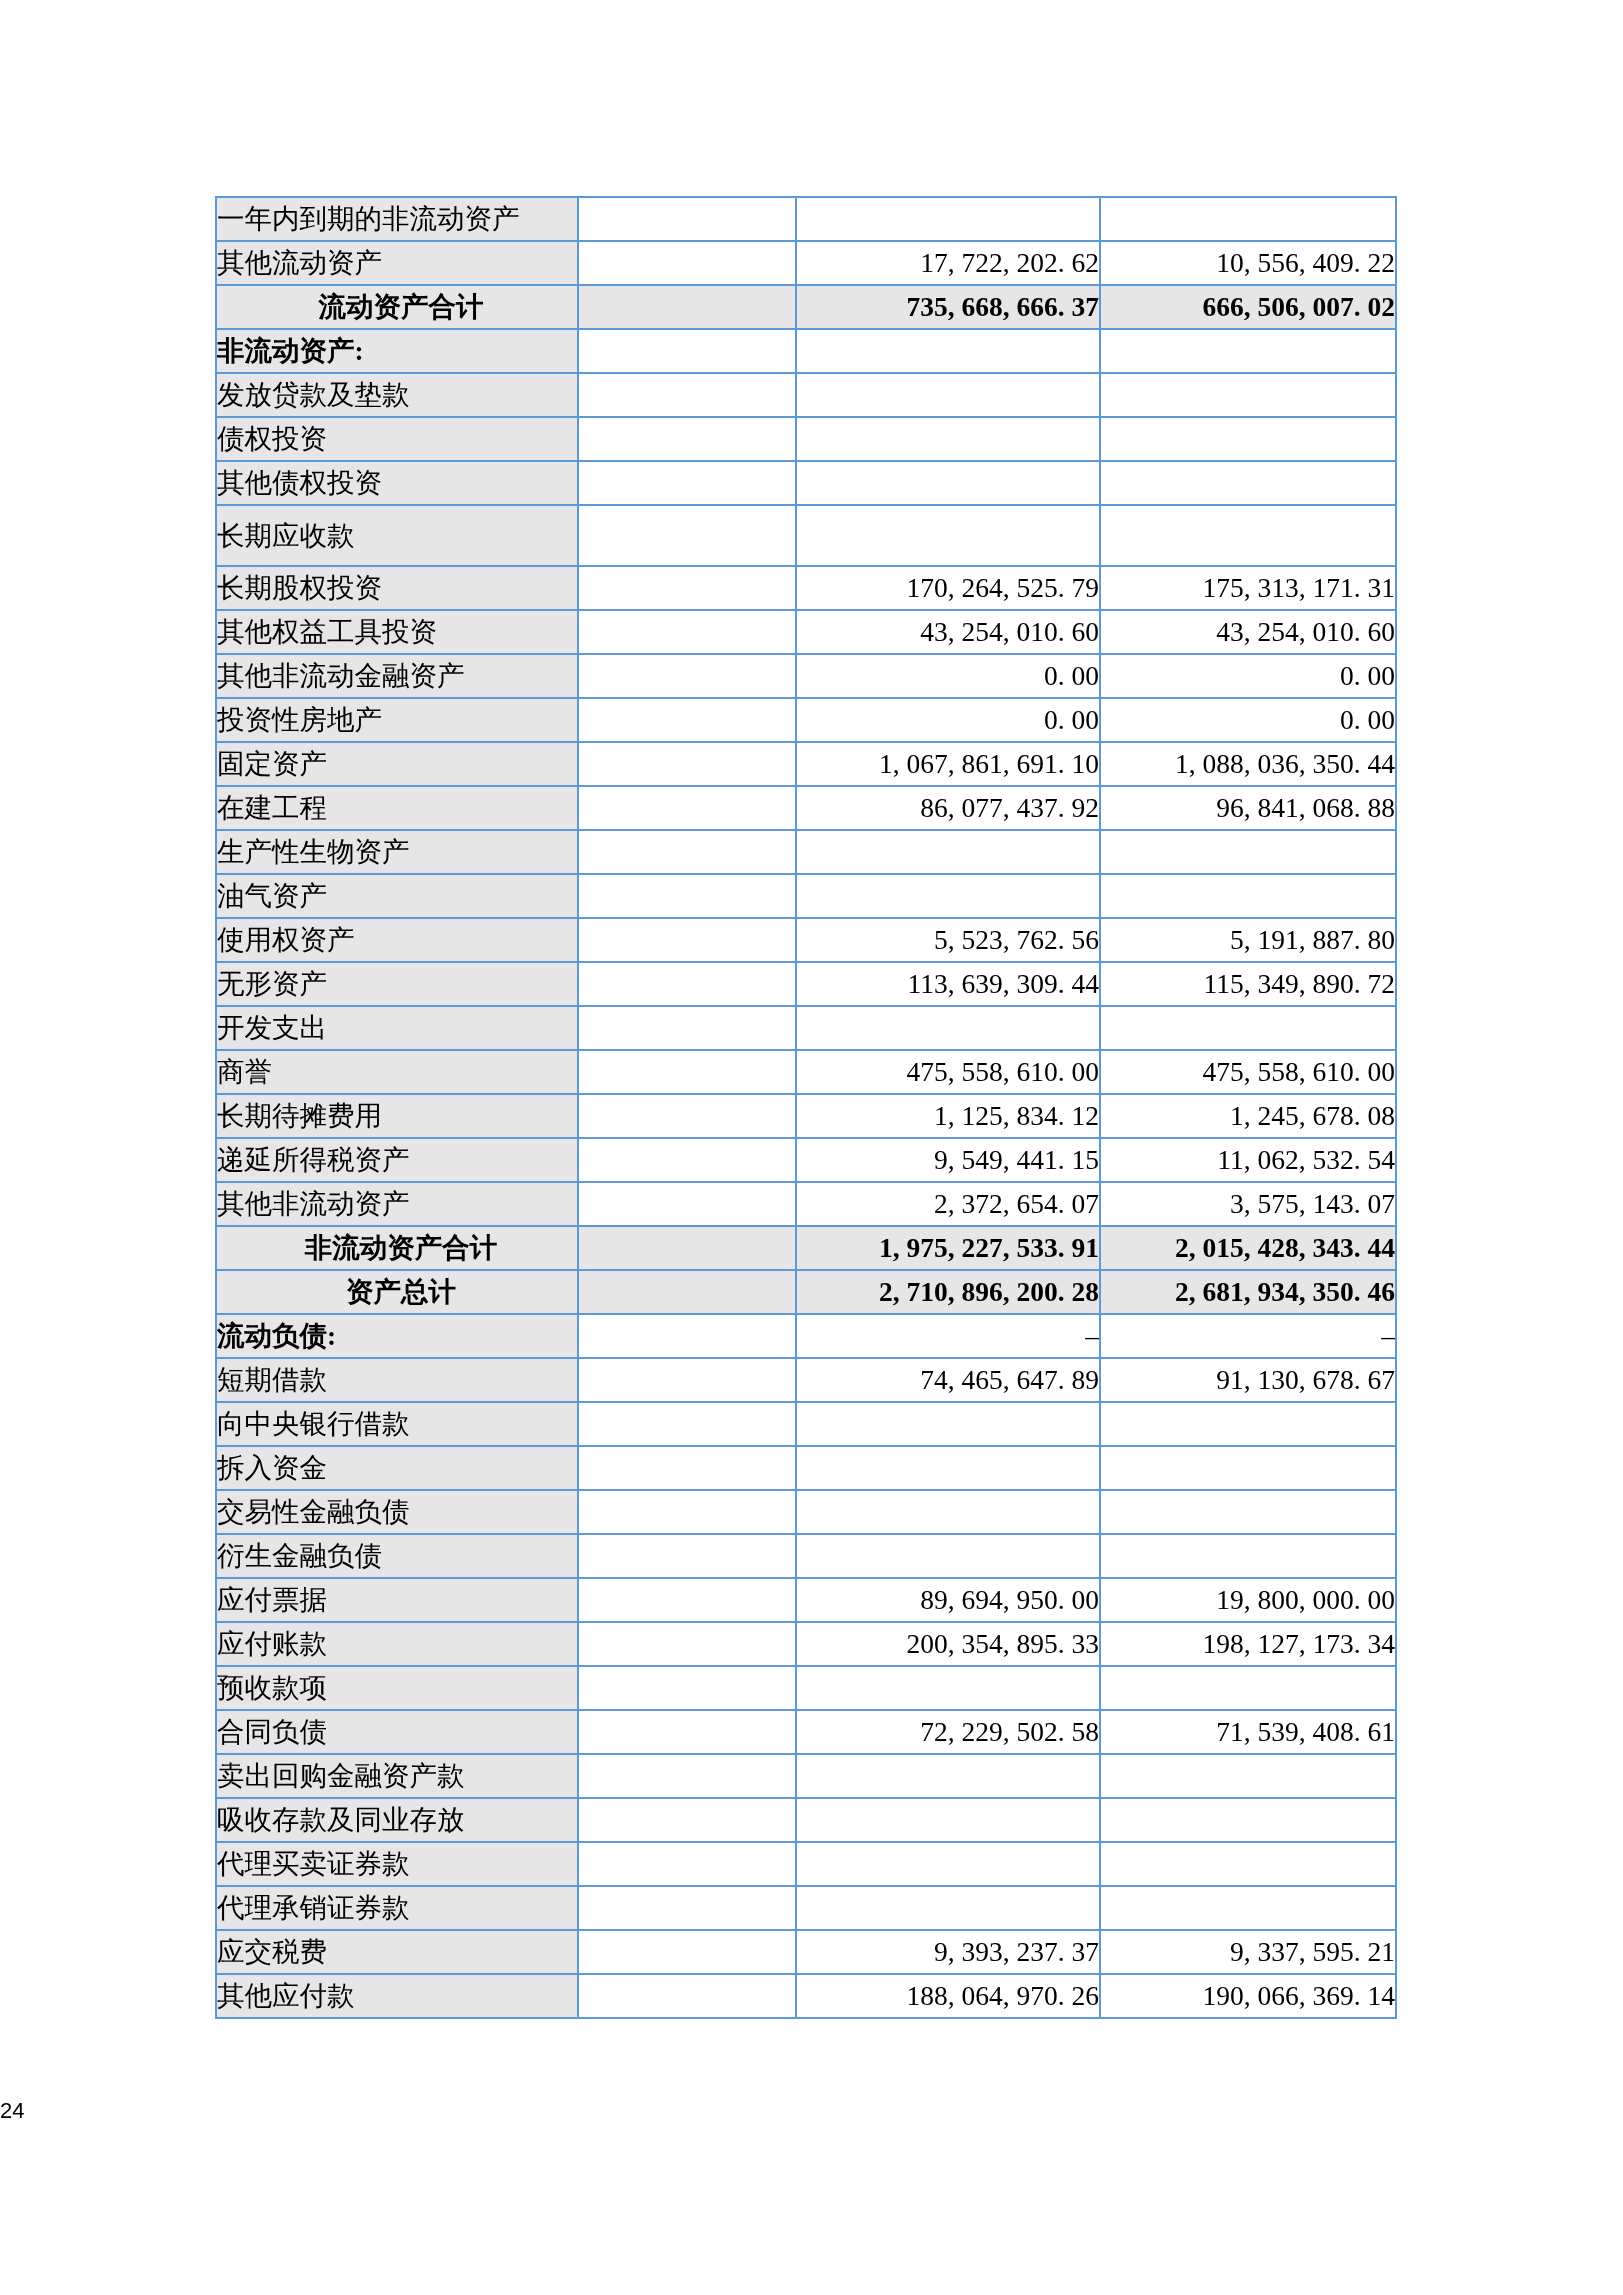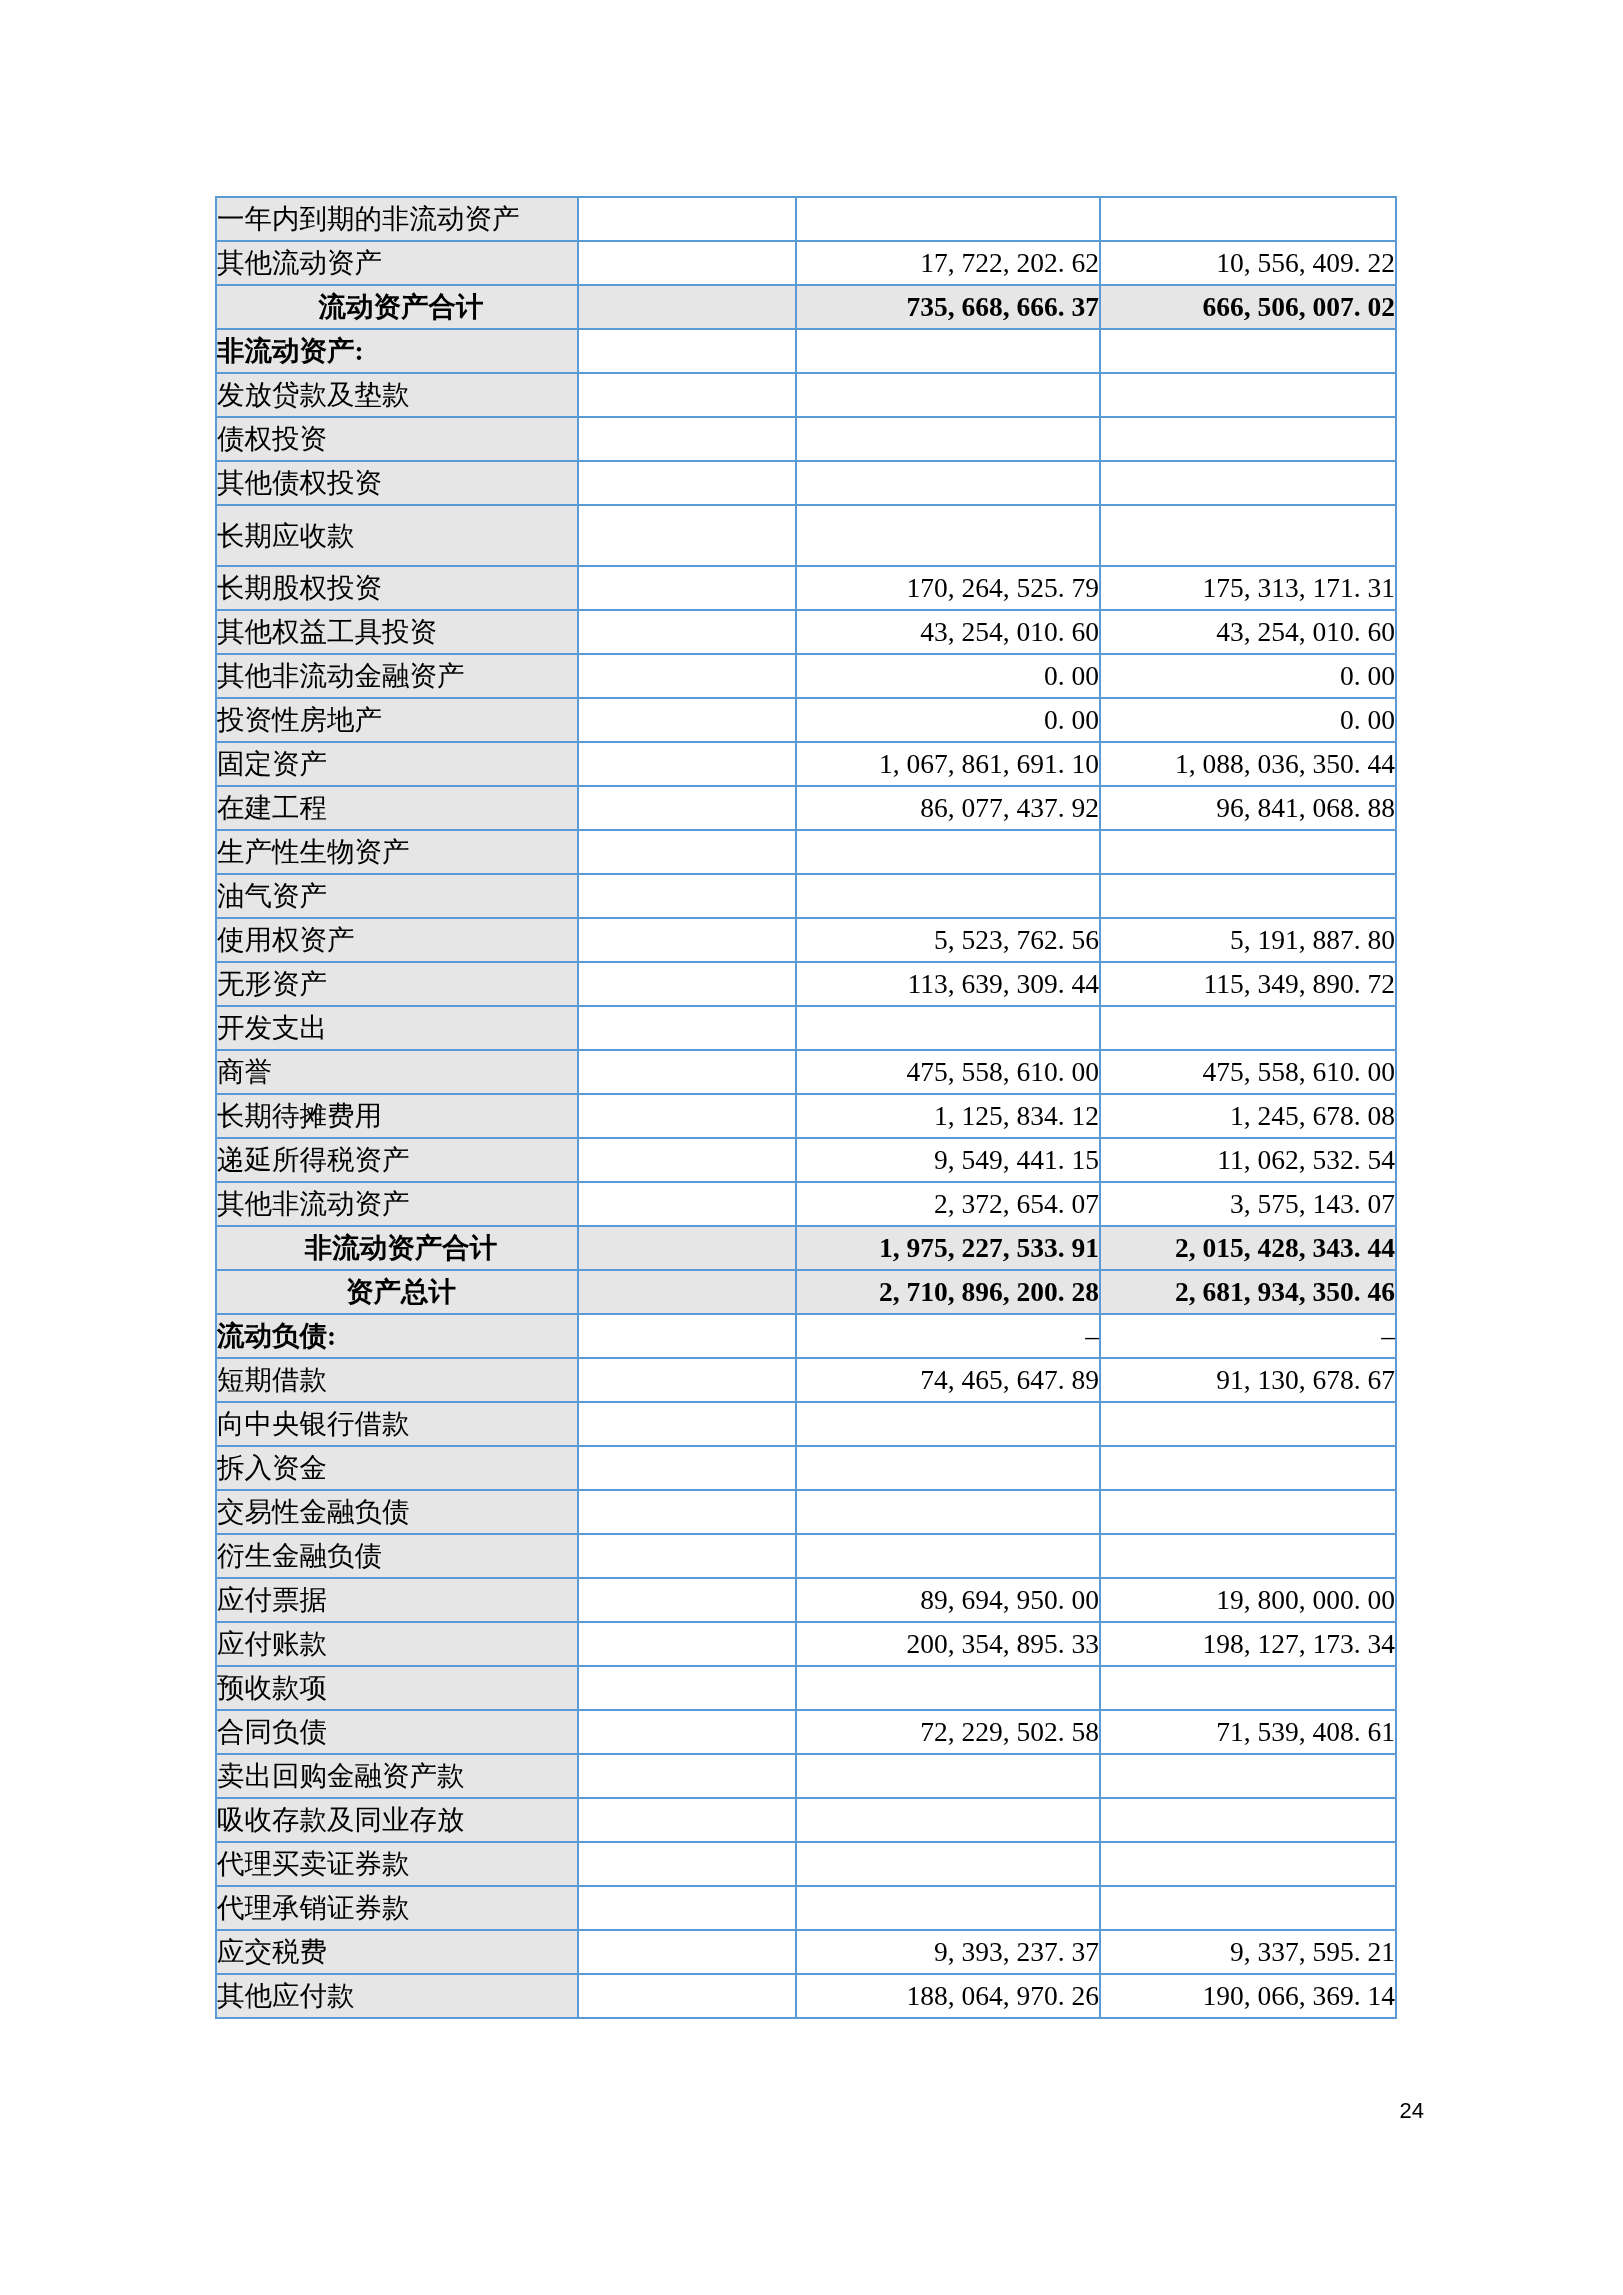--- a/index.html
+++ b/index.html
@@ -44,24 +44,23 @@
     text-align: center;
     padding-left: 8px;
     font-weight: bold;
   }
   tr.total td.num { font-weight: bold; }
   tr.section td.label { font-weight: bold; }
   .page-number {
     position: absolute;
     top: 2098px; left: 0;
     width: 1416px;
-    text-align: right;
+    text-align: left;
     font-family: "Liberation Sans", "DejaVu Sans", sans-serif;
     font-size: 22px;
-    padding-left: 8px;
   }
 </style>
 </head>
 <body>
 
 <table class="balance-sheet">
   <colgroup>
     <col style="width:362px">
     <col style="width:218px">
     <col style="width:304px">

